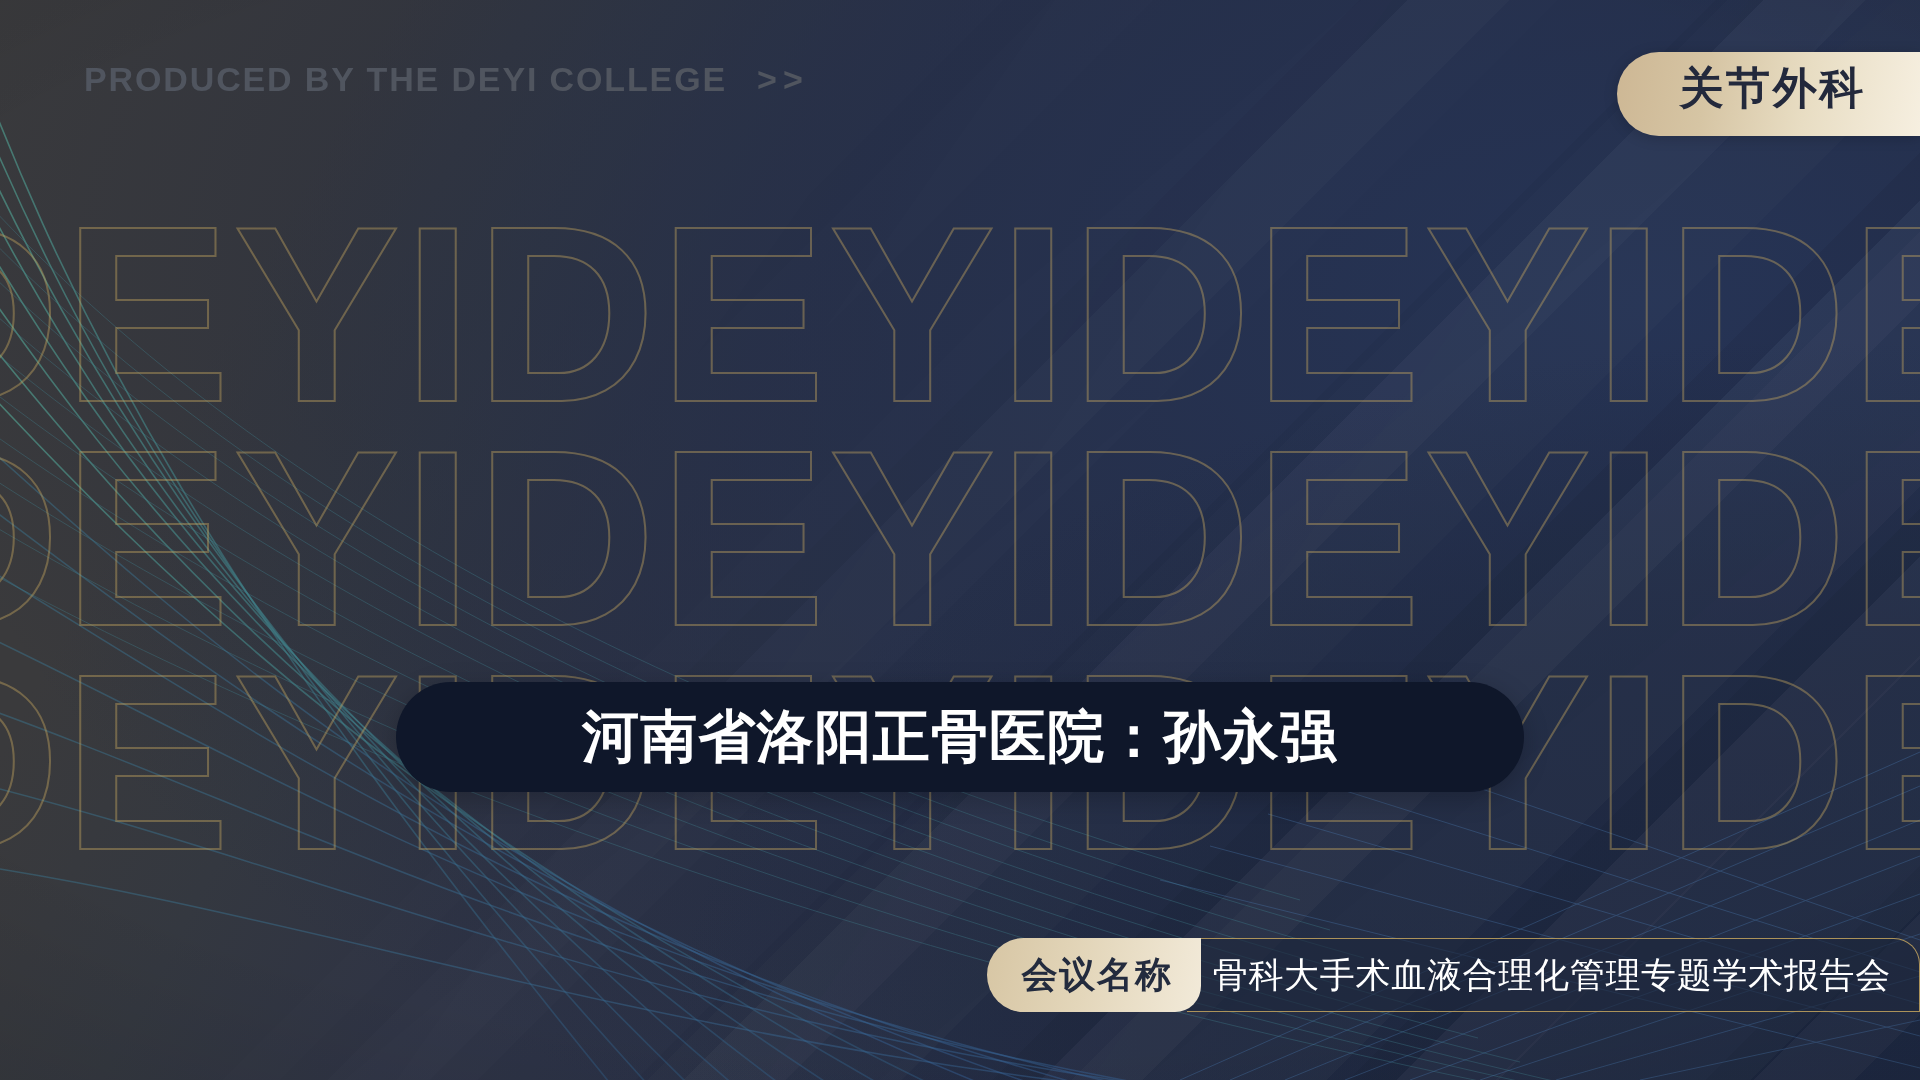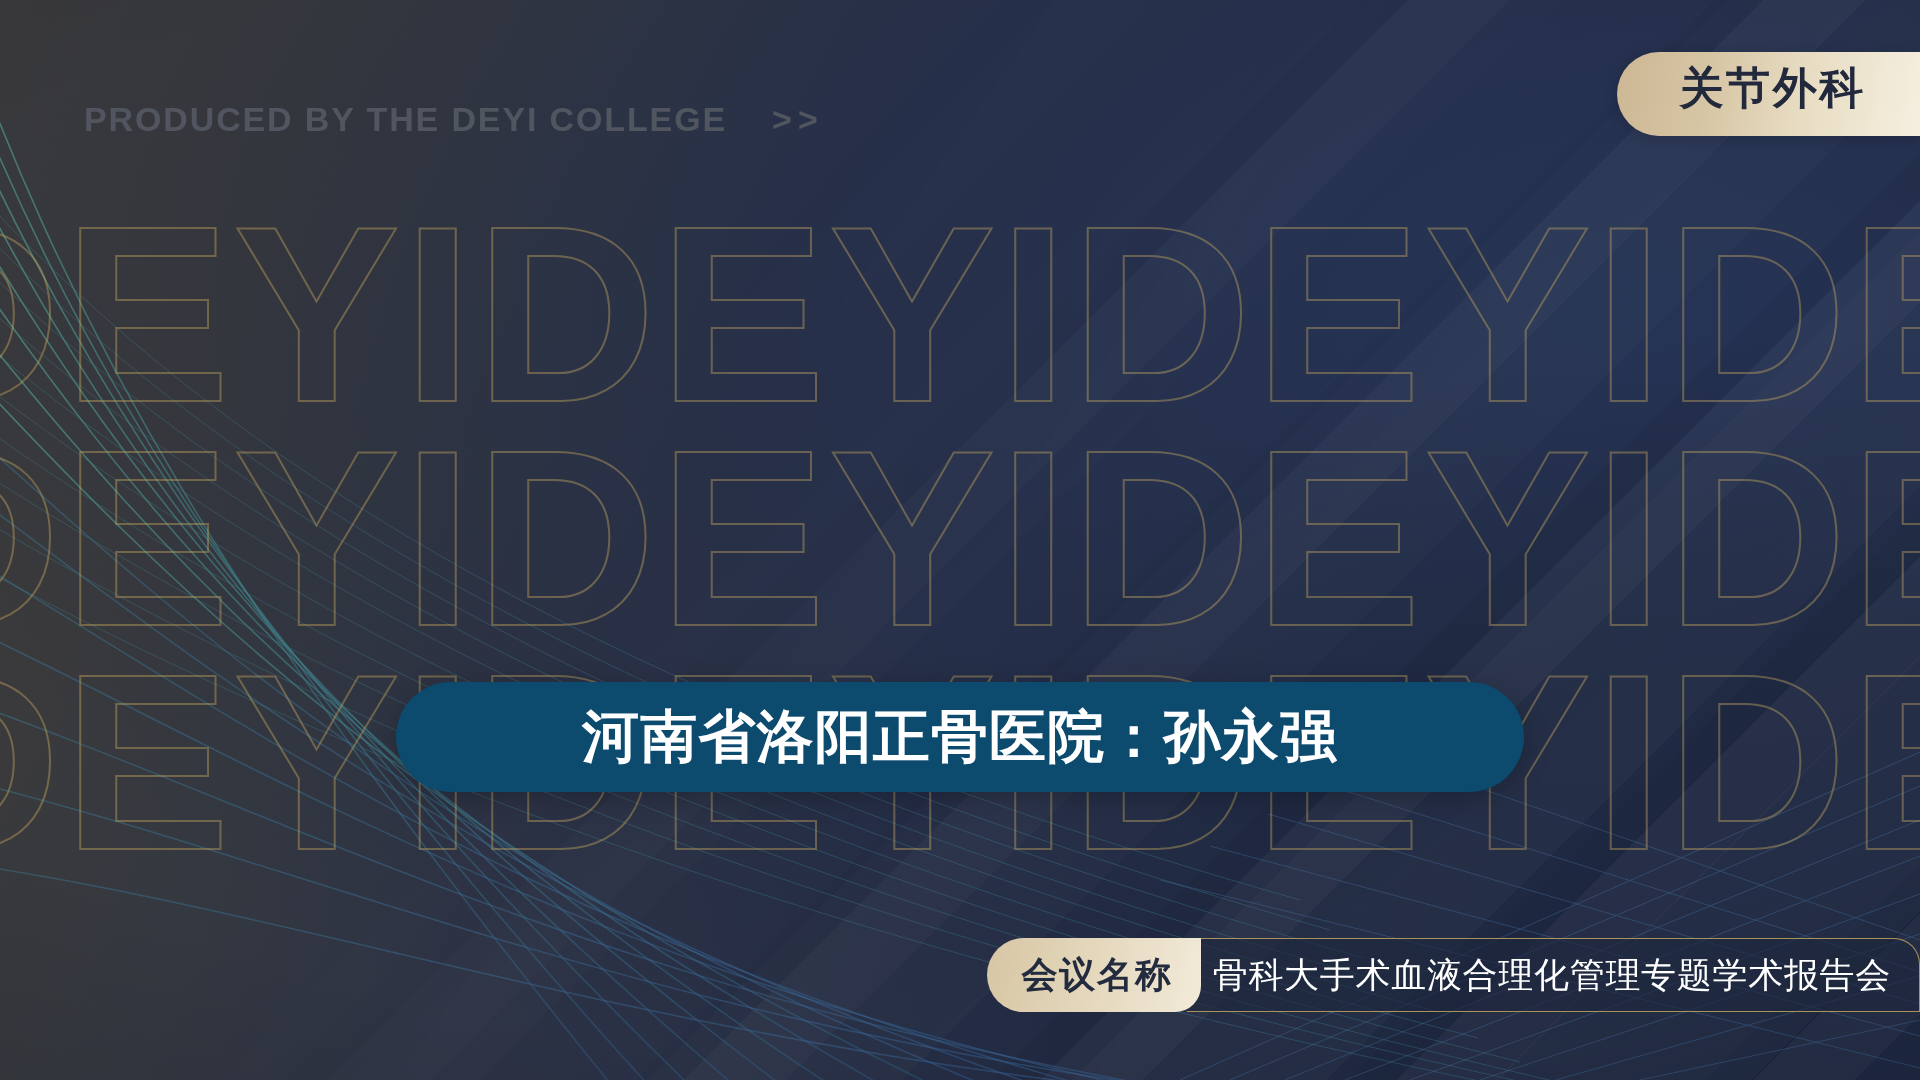--- a/index.html
+++ b/index.html
@@ -90,21 +90,21 @@
     -webkit-text-stroke:2px rgba(198,166,96,.42);
     font-family:"Liberation Sans","DejaVu Sans",sans-serif;
     user-select:none;
   }
   .wm-row{ display:block; }
   .wm-row + .wm-row{ margin-top:-6px; }
 
   
   .eyebrow{
     position:absolute; left:84px; top:60px;
-    display:flex; align-items:center; gap:45px;margin-top:40px;
+    display:flex; align-items:center; gap:30px;
   }
   .eyebrow-text{
     font-size:34px; font-weight:700; letter-spacing:.055em;
     color:#50555f;
     white-space:nowrap;
   }
   .eyebrow-arrows{
     font-size:34px; font-weight:700; letter-spacing:.18em;
     color:#50555f;
   }
@@ -141,21 +141,21 @@
 
   
   .presenter{
     position:absolute;
     left:50%; transform:translateX(-50%);
     top:682px;
     height:110px;
     min-width:1128px;
     padding:0 70px;
     display:flex; align-items:center; justify-content:center;
-    background:#0c4a6e;
+    background:#0f172a;
     border-radius:56px;
     box-shadow:0 6px 26px rgba(0,0,0,.22);
   }
   .presenter-text{
     font-size:57px; font-weight:700; color:#ffffff;
     letter-spacing:.02em; white-space:nowrap;
   }
 
   
   .conf-bar{

